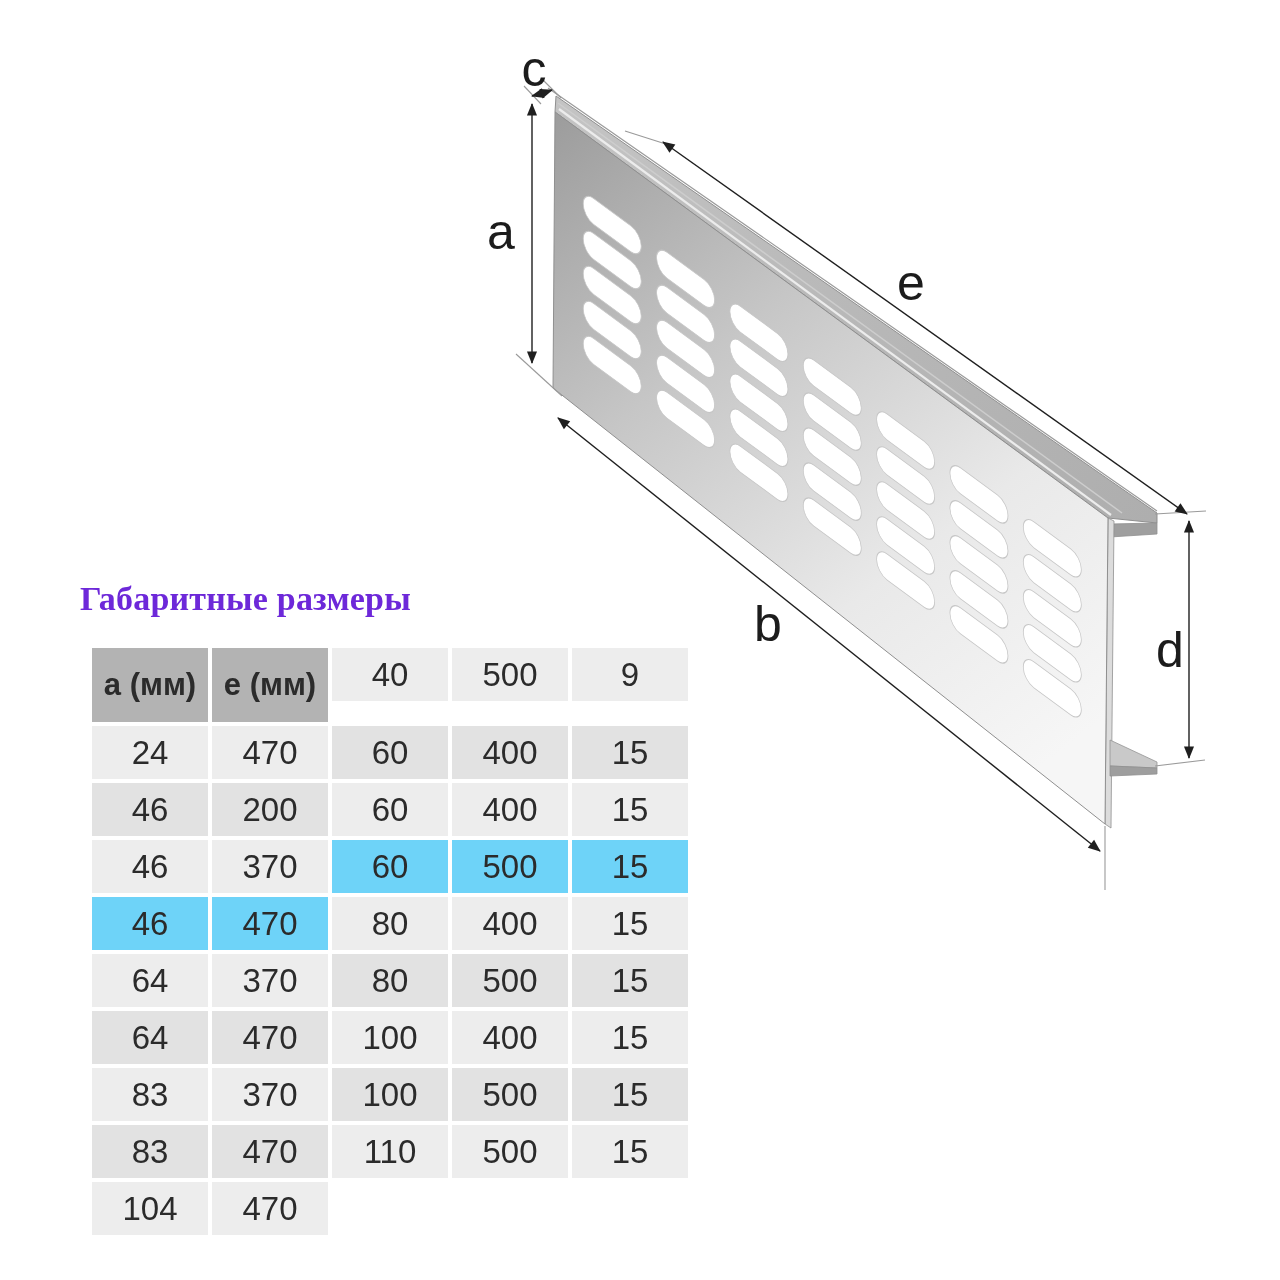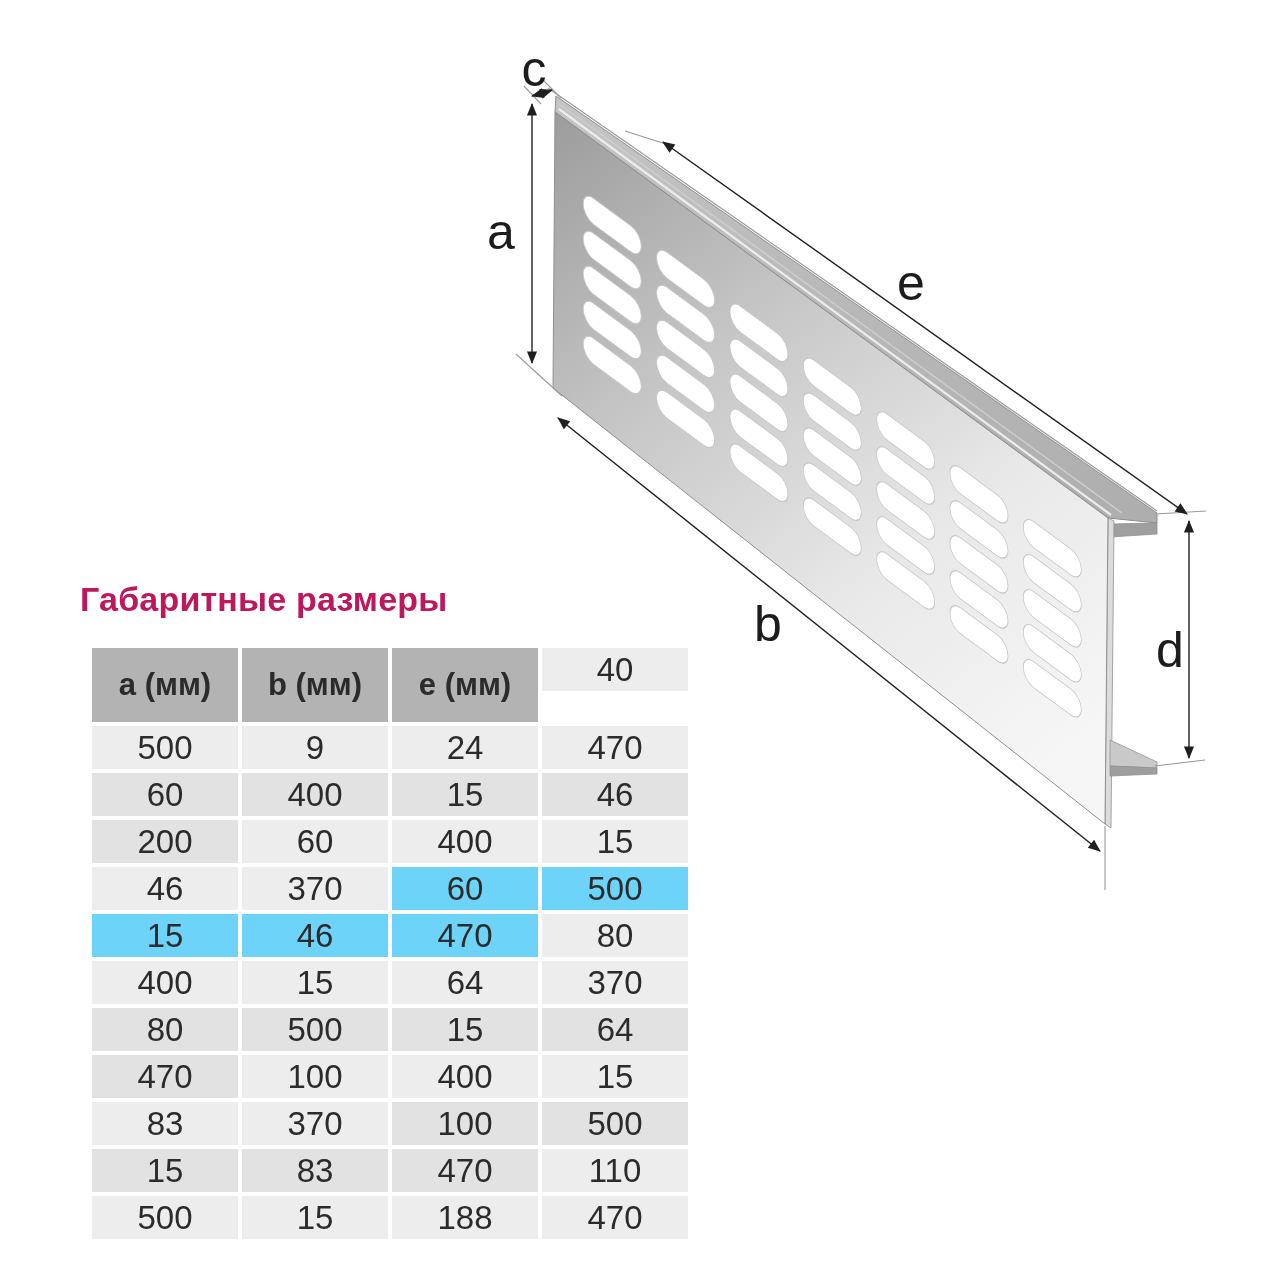--- a/index.html
+++ b/index.html
@@ -12,39 +12,40 @@
   .page { position: relative; width: 1280px; height: 1280px; }
 
   .diagram-svg { position: absolute; left: 0; top: 0; }
 
   .title {
     position: absolute;
     left: 80px; top: 580px;
     margin: 0;
     font-size: 34px;
     font-weight: 700;
-    color: #be185d;
+    color: #6d28d9;
     letter-spacing: 0.2px;
+    font-family: Liberation Serif, serif;
   }
 
   .dim-table {
     position: absolute;
     left: 72px; top: 648px;
     width: 596px;
     display: grid;
-    grid-template-columns: repeat(4, 1fr);
+    grid-template-columns: repeat(5, 1fr);
     gap: 4px;
     padding-left: 20px;
   }
   .dim-table .trow { display: contents; }
   .cell {
     display: flex;
     align-items: center;
     justify-content: center;
-    height: 43px;
+    height: 53px;
     font-size: 33px;
     color: var(--table-text, #2b2b2b);
     background: var(--row-light, #ededed);
   }
   .cell.th {
     height: 74px;
     background: var(--header-bg, #b3b3b3);
     font-weight: 700;
     font-size: 31px;
   }
@@ -161,26 +162,25 @@
     <text class="dim-label" x="768" y="641" text-anchor="middle">b</text>
     <text class="dim-label" x="534" y="86" text-anchor="middle">c</text>
     <text class="dim-label" x="1170" y="667" text-anchor="middle">d</text>
     <text class="dim-label" x="911" y="300" text-anchor="middle">e</text>
   </svg>
 
   <h1 class="title">Габаритные размеры</h1>
 
   <div class="dim-table">
       <div class="cell th">a (мм)</div>
-      <div class="cell th">b (мм)</div>
       <div class="cell th">e (мм)</div>
       <div class="trow"><div class="cell row-light">40</div><div class="cell row-light">500</div><div class="cell row-light">9</div><div class="cell row-light">24</div><div class="cell row-light">470</div></div>
       <div class="trow"><div class="cell row-dark">60</div><div class="cell row-dark">400</div><div class="cell row-dark">15</div><div class="cell row-dark">46</div><div class="cell row-dark">200</div></div>
       <div class="trow"><div class="cell row-light">60</div><div class="cell row-light">400</div><div class="cell row-light">15</div><div class="cell row-light">46</div><div class="cell row-light">370</div></div>
       <div class="trow"><div class="cell row-hl">60</div><div class="cell row-hl">500</div><div class="cell row-hl">15</div><div class="cell row-hl">46</div><div class="cell row-hl">470</div></div>
       <div class="trow"><div class="cell row-light">80</div><div class="cell row-light">400</div><div class="cell row-light">15</div><div class="cell row-light">64</div><div class="cell row-light">370</div></div>
       <div class="trow"><div class="cell row-dark">80</div><div class="cell row-dark">500</div><div class="cell row-dark">15</div><div class="cell row-dark">64</div><div class="cell row-dark">470</div></div>
       <div class="trow"><div class="cell row-light">100</div><div class="cell row-light">400</div><div class="cell row-light">15</div><div class="cell row-light">83</div><div class="cell row-light">370</div></div>
       <div class="trow"><div class="cell row-dark">100</div><div class="cell row-dark">500</div><div class="cell row-dark">15</div><div class="cell row-dark">83</div><div class="cell row-dark">470</div></div>
-      <div class="trow"><div class="cell row-light">110</div><div class="cell row-light">500</div><div class="cell row-light">15</div><div class="cell row-light">188</div><div class="cell row-light">470</div></div>
+      <div class="trow"><div class="cell row-light">110</div><div class="cell row-light">500</div><div class="cell row-light">15</div><div class="cell row-light">104</div><div class="cell row-light">470</div></div>
     </div>
 
 </div>
 
 </body></html>

